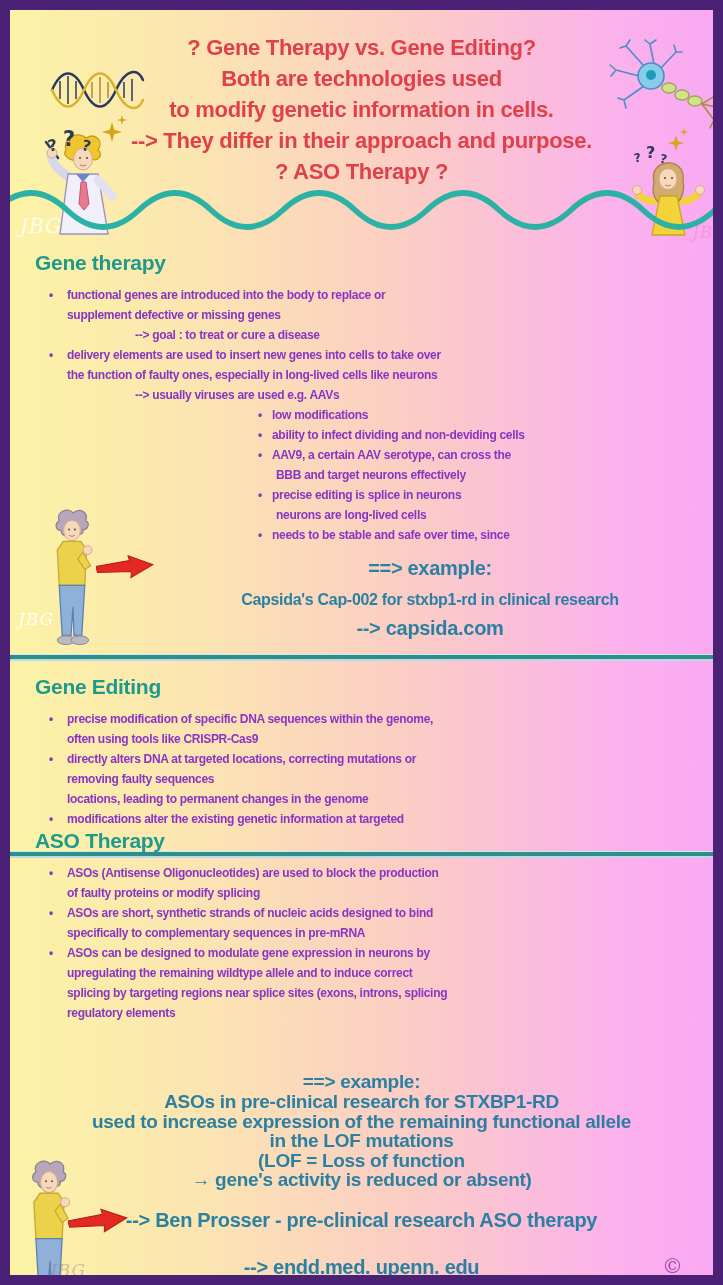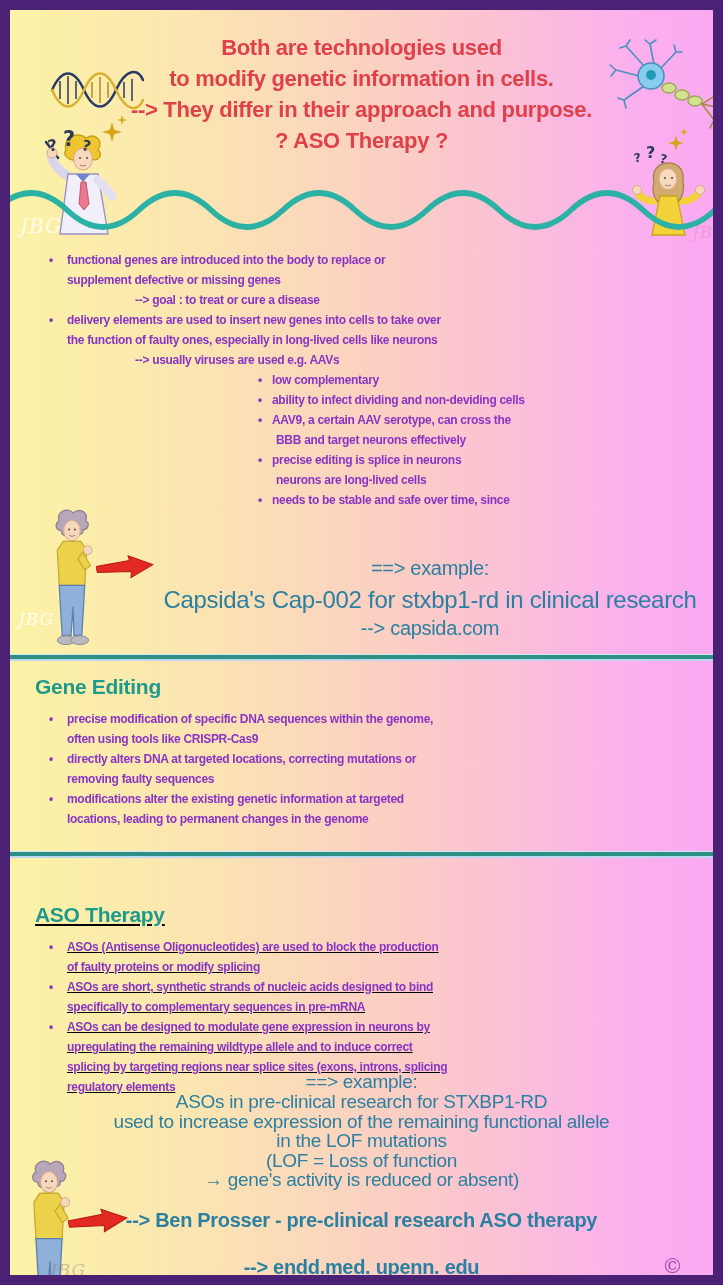--- a/index.html
+++ b/index.html
@@ -16,34 +16,34 @@
   .header{position:absolute;top:22px;left:0;right:0;text-align:center;z-index:3;}
   .hline{font-size:22px;line-height:31px;font-weight:bold;color:#e0404a;letter-spacing:-0.3px;}
   
   .wave{position:absolute;top:178px;left:-10px;z-index:2;}
   
   .divider{position:absolute;left:0;width:703px;height:7px;
     background:linear-gradient(180deg,#cfe8f5 0 1px,#2e8f85 1px 5px,#bcd8f0 5px 7px);}
   .d1{top:644px;} .d2{top:841px;}
   
   .sec{position:absolute;left:14px;right:10px;}
-  .sec1{top:240px;} .sec2{top:664px;} .sec3{top:892px;text-decoration:underline;}
+  .sec1{top:240px;} .sec2{top:664px;} .sec3{top:818px;}
   .sec h2{font-size:21px;line-height:26px;font-weight:bold;color:#1d9a8c;
     margin:0 0 9px 11px;letter-spacing:-0.3px;}
   .ln{position:relative;font-weight:bold;color:#8a34c4;font-size:12px;line-height:20px;letter-spacing:-0.3px;}
   .b1{padding-left:43px;} .b1::before{content:"•";position:absolute;left:25px;}
   .c0{padding-left:43px;}
   .i1{padding-left:111px;}
   .b2{padding-left:248px;} .b2::before{content:"•";position:absolute;left:234px;}
   .c2{padding-left:252px;}
   
-  .example{position:absolute;text-align:center;color:#2b80a2;font-weight:normal;letter-spacing:-0.3px;}
+  .example{position:absolute;text-align:center;color:#2b80a2;font-weight:bold;letter-spacing:-0.3px;}
   .ex1{top:546px;left:140px;width:560px;}
   .ex1 .exlabel{font-size:20px;line-height:24px;margin-bottom:8px;}
-  .ex1 .exline{font-size:24px;line-height:24px;margin-bottom:4px;}
+  .ex1 .exline{font-size:16px;line-height:24px;margin-bottom:4px;}
   .ex1 .exlink{font-size:20px;line-height:24px;}
   .ex2{top:1062px;left:0;right:0;}
   .ex2 .exlabel{font-size:19px;line-height:20px;}
   .ex2 .exline{font-size:19px;line-height:19.5px;}
   .links{position:absolute;top:1198px;left:0;right:0;text-align:center;font-weight:bold;letter-spacing:-0.3px;}
   .link1{font-size:20px;line-height:24px;color:#2b80a2;margin-bottom:23px;}
   .link2{font-size:20px;line-height:24px;color:#2b80a2;}
   .hope{font-size:21px;line-height:24px;color:#e0404a;margin-top:5px;}
   
   .doodle{position:absolute;z-index:1;}
@@ -55,20 +55,21 @@
   .sig4{left:40px;top:1250px;font-size:17px;color:rgba(130,115,130,0.38);}
   .copyright{position:absolute;left:652px;top:1244px;z-index:4;
     font-family:"DejaVu Serif",serif;font-style:italic;font-size:21px;color:#a44fae;}
 </style>
 </head>
 <body>
 
 <div class="page">
 
   <div class="header">
+    <div class="hline">? Gene Therapy vs. Gene Editing?</div>
     <div class="hline">Both are technologies used</div>
     <div class="hline">to modify genetic information in cells.</div>
     <div class="hline">--&gt; They differ in their approach and purpose.</div>
     <div class="hline">? ASO Therapy ?</div>
   </div>
 
   <svg class="doodle" style="left:40px;top:58px;" width="95" height="45" viewBox="0 0 95 45">
     <line x1="10" y1="13" x2="10" y2="31" stroke="#2a3966" stroke-width="1.5"></line>
     <line x1="18" y1="8" x2="18" y2="36" stroke="#2a3966" stroke-width="1.5"></line>
     <line x1="26" y1="13" x2="26" y2="31" stroke="#2a3966" stroke-width="1.5"></line>
@@ -155,27 +156,28 @@
     <path d="M-5 22 Q31 -12 67 22 T139 22 T211 22 T283 22 T355 22 T427 22 T499 22 T571 22 T643 22 T715 22 T787 22" fill="none" stroke="#2cb2a4" stroke-width="5.5" stroke-linecap="round"></path>
   </svg>
 
   <span class="sig sig1">JBG</span>
   <span class="sig sig2">JBG</span>
   <span class="sig sig3">JBG</span>
   <span class="sig sig4">JBG</span>
   <span class="copyright">© GS.</span>
 
   <div class="sec sec1">
+    <h2>Gene therapy</h2>
     <div class="ln b1">functional genes are introduced into the body to replace or</div>
     <div class="ln c0">supplement defective or missing genes</div>
     <div class="ln i1">--&gt; goal : to treat or cure a disease</div>
     <div class="ln b1">delivery elements are used to insert new genes into cells to take over</div>
     <div class="ln c0">the function of faulty ones, especially in long-lived cells like neurons</div>
     <div class="ln i1">--&gt; usually viruses are used e.g. AAVs</div>
-    <div class="ln b2">low complementary</div>
+    <div class="ln b2">low modifications</div>
     <div class="ln b2">ability to infect dividing and non-deviding cells</div>
     <div class="ln b2">AAV9, a certain AAV serotype, can cross the</div>
     <div class="ln c2">BBB and target neurons effectively</div>
     <div class="ln b2">precise editing is splice in neurons</div>
     <div class="ln c2">neurons are long-lived cells</div>
     <div class="ln b2">needs to be stable and safe over time, since</div>
   </div>
 
   <div class="example ex1">
     <div class="exlabel">==&gt; example:</div>
@@ -201,22 +203,22 @@
   </svg>
 
   <div class="divider d1"></div>
 
   <div class="sec sec2">
     <h2>Gene Editing</h2>
     <div class="ln b1">precise modification of specific DNA sequences within the genome,</div>
     <div class="ln c0">often using tools like CRISPR-Cas9</div>
     <div class="ln b1">directly alters DNA at targeted locations, correcting mutations or</div>
     <div class="ln c0">removing faulty sequences</div>
+    <div class="ln c0">locations, leading to permanent changes in the genome</div>
     <div class="ln b1">modifications alter the existing genetic information at targeted</div>
-    <div class="ln c0">locations, leading to permanent changes in the genome</div>
   </div>
 
   <div class="divider d2"></div>
 
   <div class="sec sec3">
     <h2>ASO Therapy</h2>
     <div class="ln b1">ASOs (Antisense Oligonucleotides) are used to block the production</div>
     <div class="ln c0">of faulty proteins or modify splicing</div>
     <div class="ln b1">ASOs are short, synthetic strands of nucleic acids designed to bind</div>
     <div class="ln c0">specifically to complementary sequences in pre-mRNA</div>

